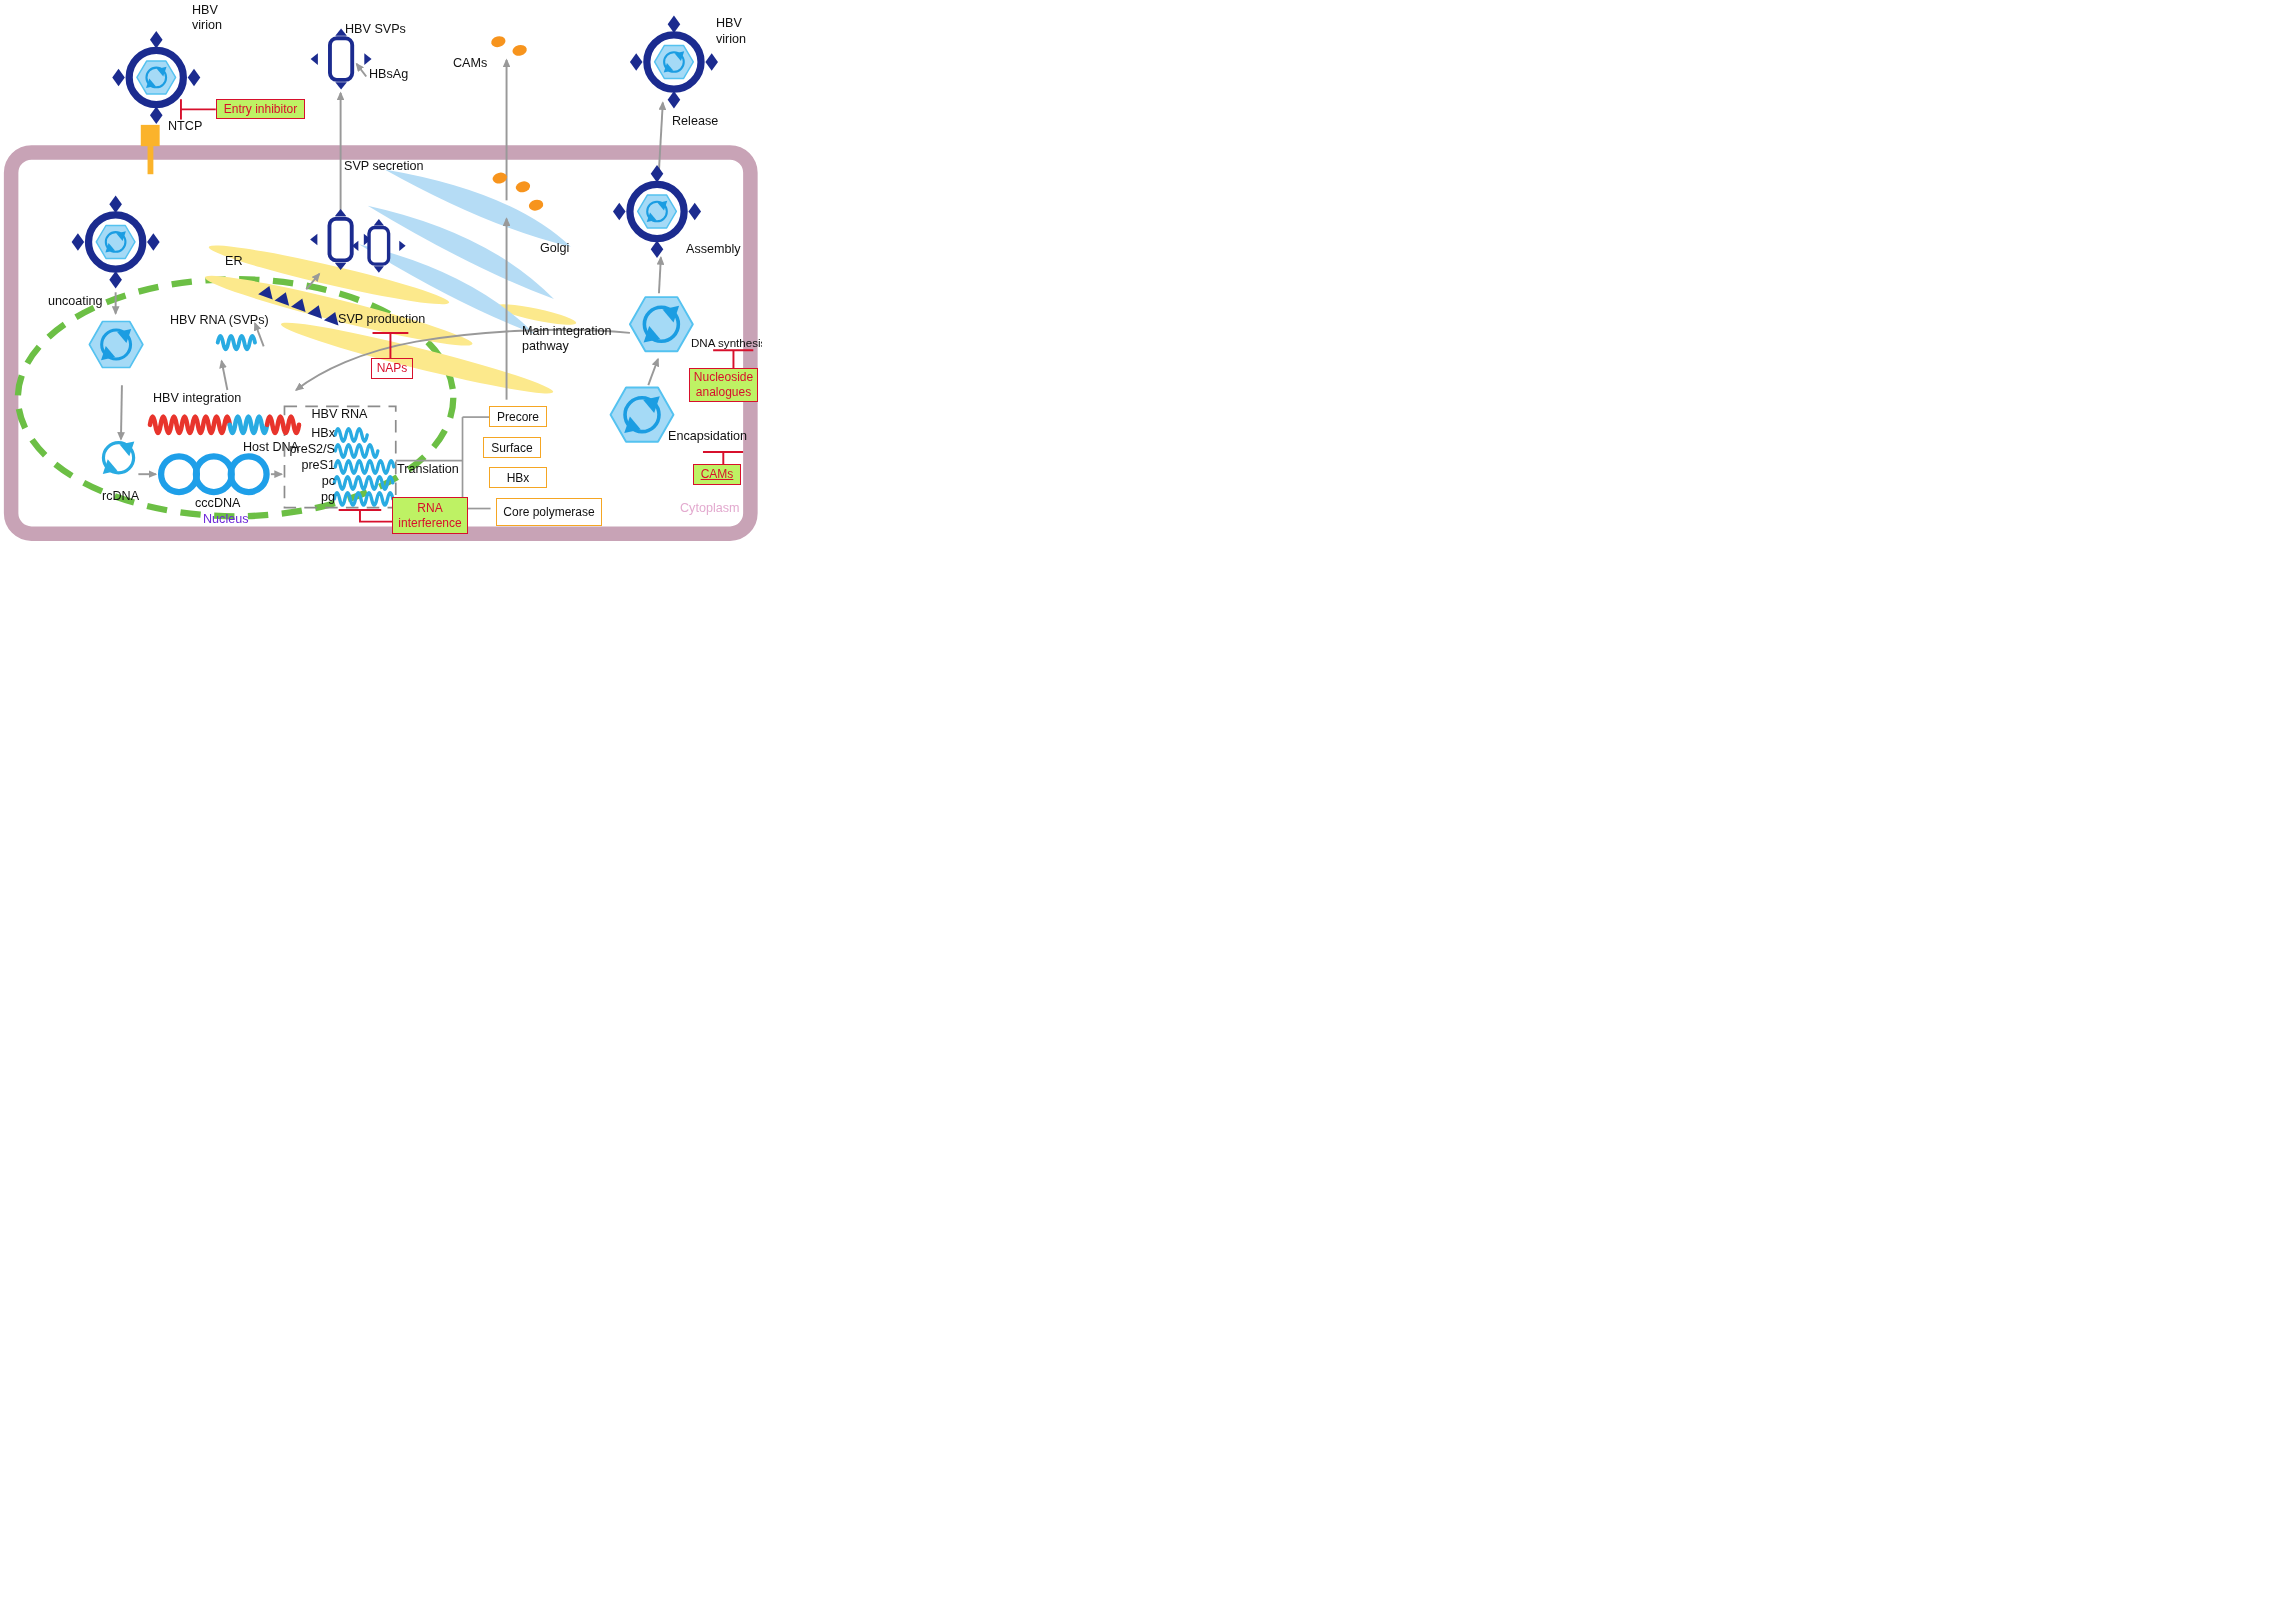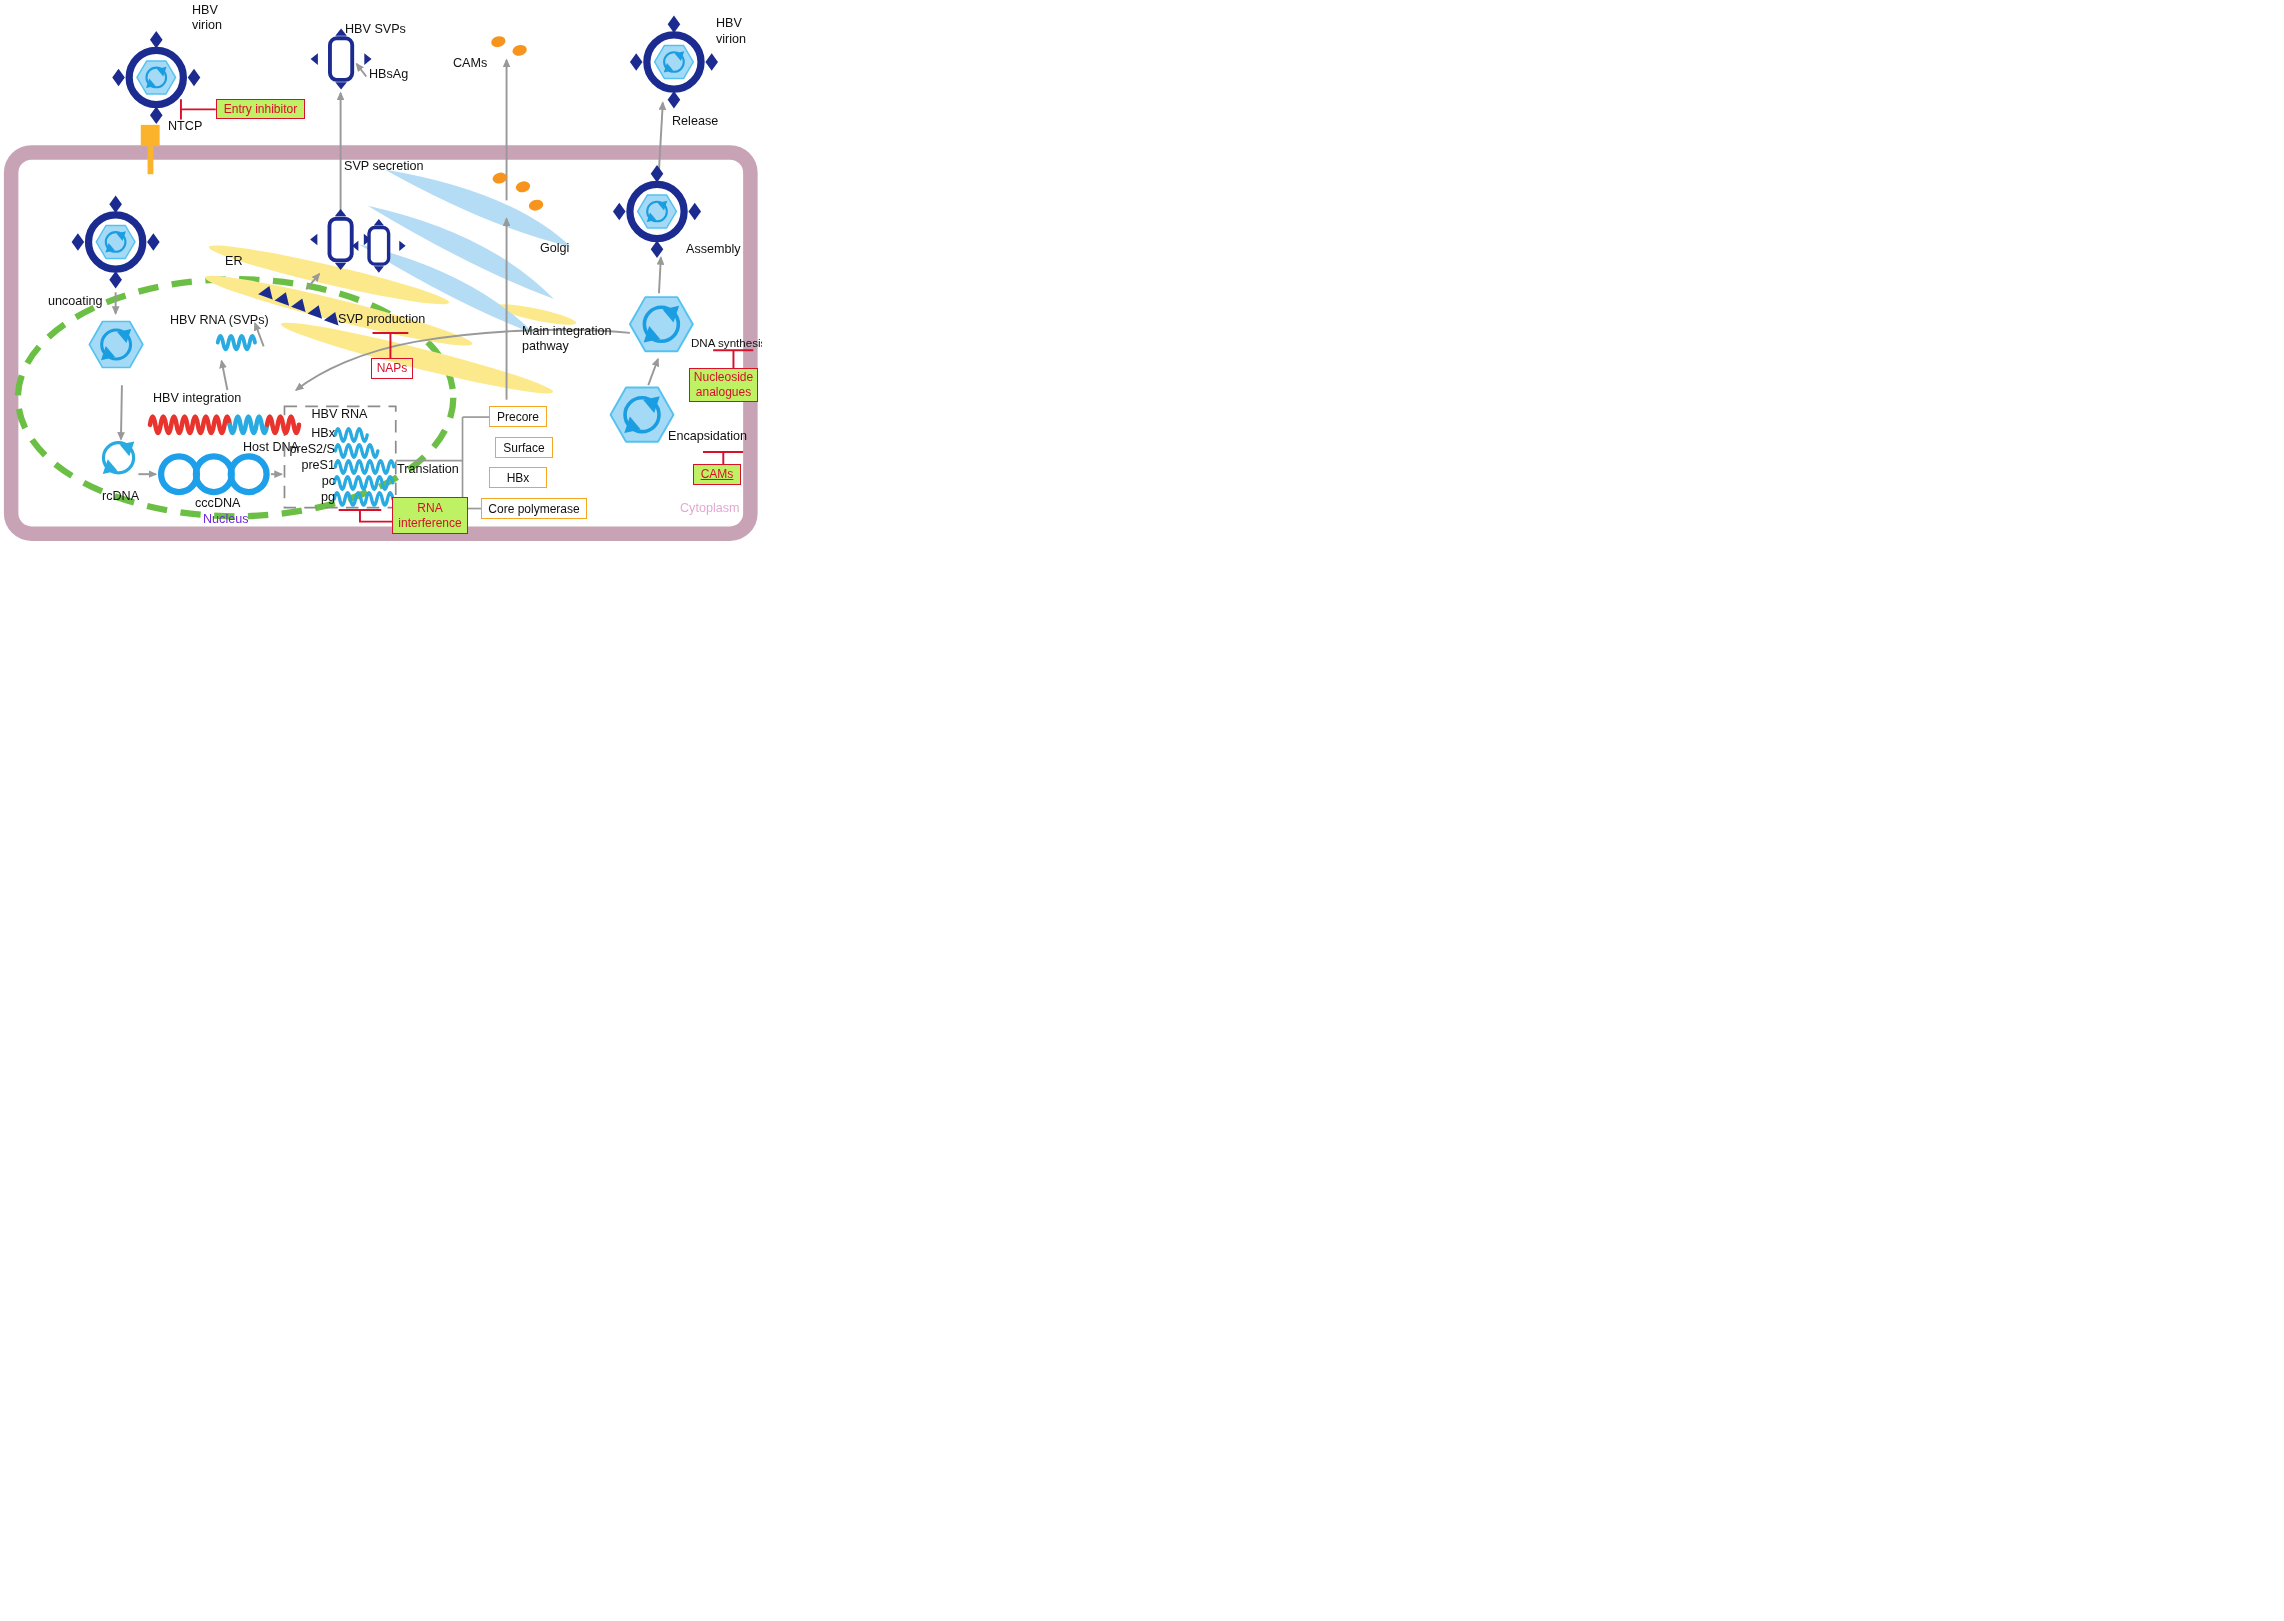--- a/index.html
+++ b/index.html
@@ -225,23 +225,23 @@
 
 <div class="rna-row" style="top:426px;">HBx</div>
 <div class="rna-row" style="top:442px;">preS2/S</div>
 <div class="rna-row" style="top:458px;">preS1</div>
 <div class="rna-row" style="top:474px;">pc</div>
 <div class="rna-row" style="top:490px;">pg</div>
 
 <div class="label" style="left:397px;top:462px;">Translation</div>
 
 <div class="orf-box" style="left:489px;top:406px;width:58px;height:21px;">Precore</div>
-<div class="orf-box" style="left:495px;top:437px;width:58px;height:21px;">Surface</div>
+<div class="orf-box" style="left:483px;top:437px;width:58px;height:21px;">Surface</div>
 <div class="orf-box" style="left:489px;top:467px;width:58px;height:21px;">HBx</div>
-<div class="orf-box" style="left:481px;top:498px;width:106px;height:21px;text-align:center;">Core polymerase</div>
+<div class="orf-box" style="left:496px;top:498px;width:106px;height:28px;text-align:center;">Core polymerase</div>
 
 <div class="red-box" style="left:392px;top:497px;width:76px;height:37px;">
   <div>RNA</div>
   <div>interference</div>
 </div>
 
 <div class="label" style="left:102px;top:489px;">rcDNA</div>
 <div class="label" style="left:195px;top:496px;">cccDNA</div>
 <div class="label green" style="left:203px;top:512px;">Nucleus</div>
 <div class="label pink" style="left:680px;top:501px;">Cytoplasm</div>

